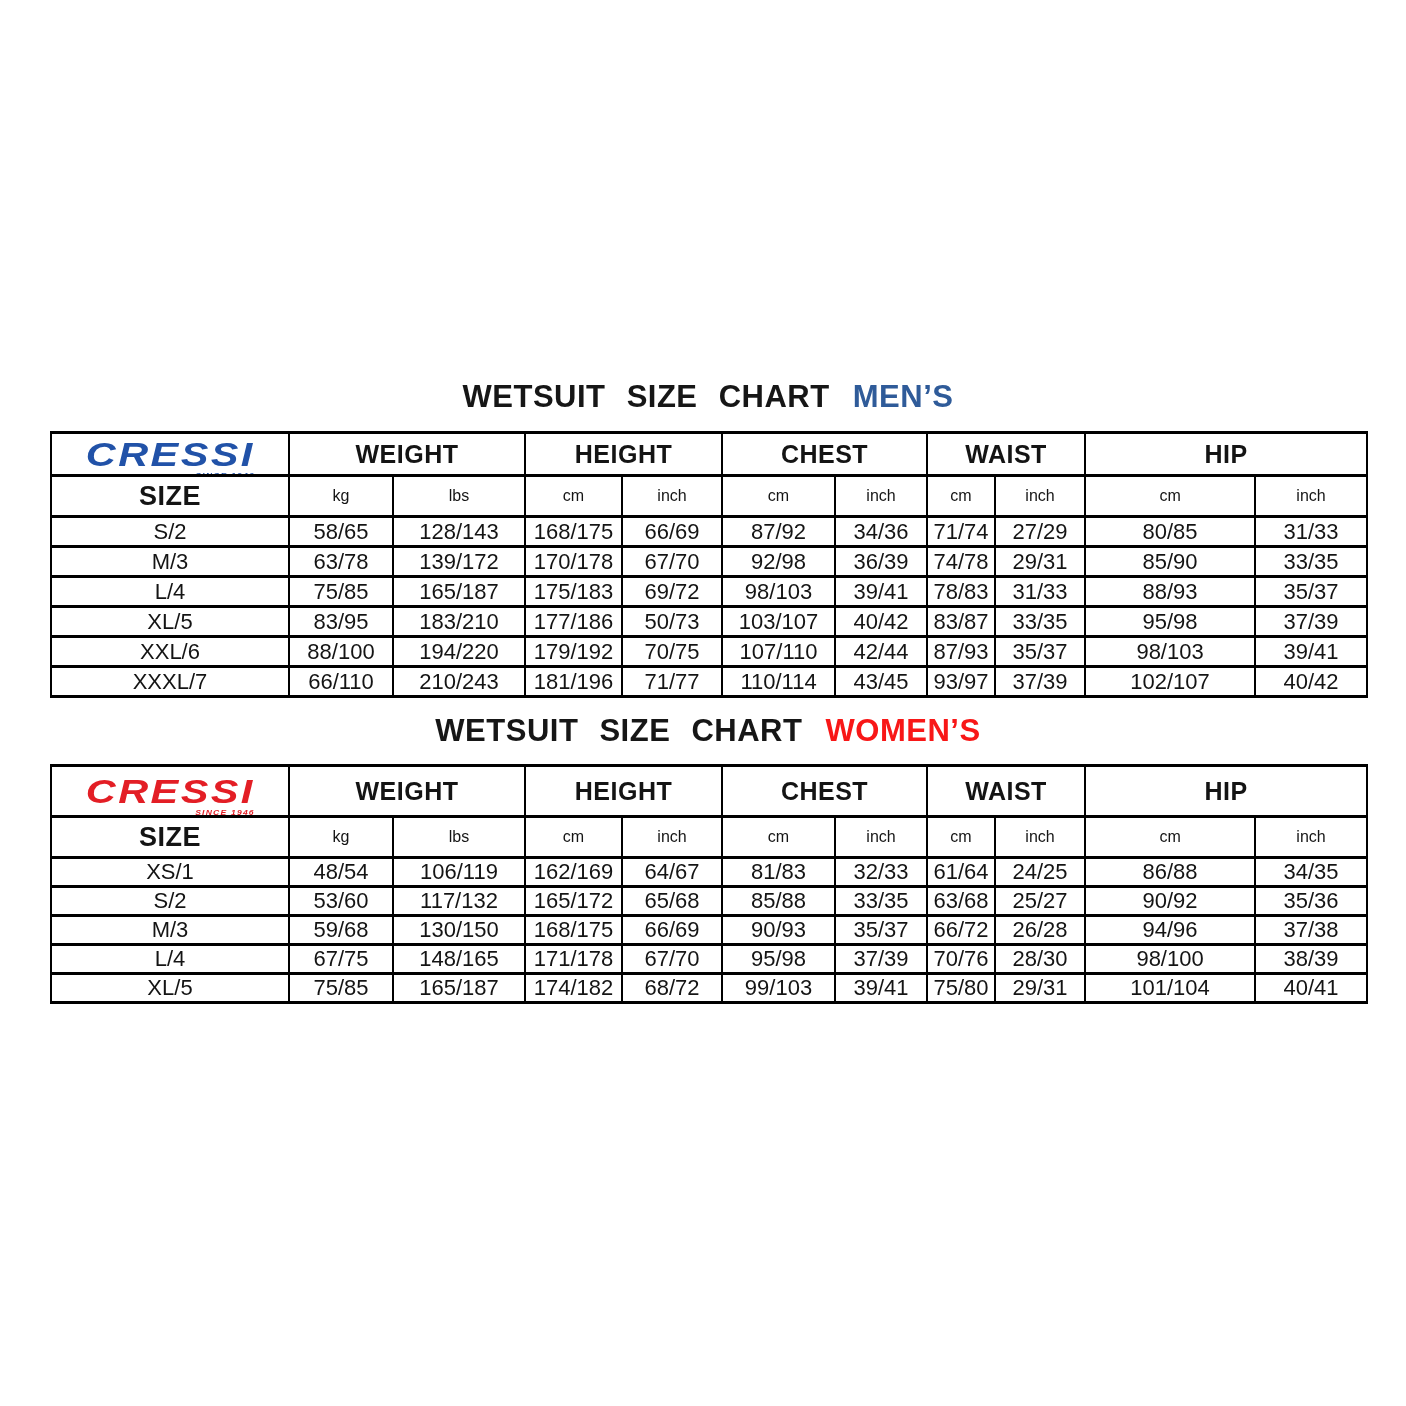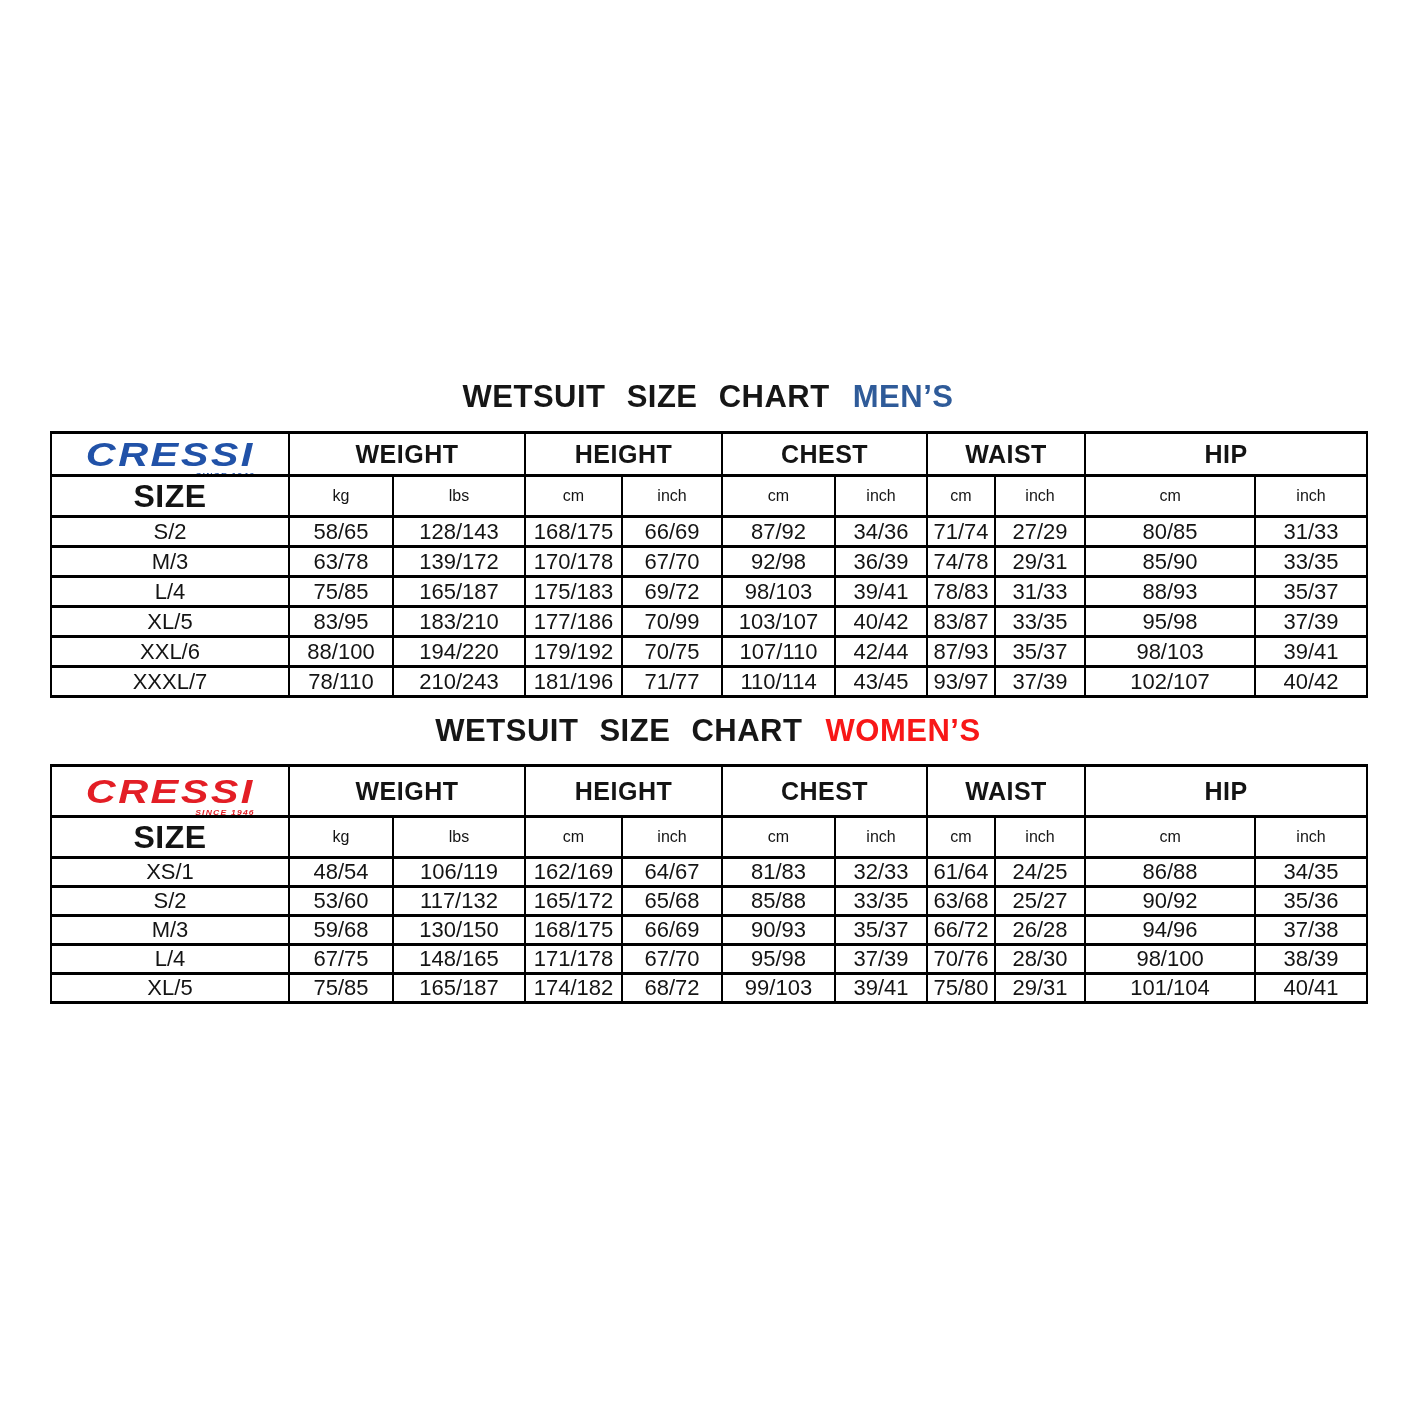--- a/index.html
+++ b/index.html
@@ -46,21 +46,21 @@
     border-bottom-width: 3px;
     text-align: center;
     vertical-align: middle;
     padding: 0;
     overflow: hidden;
     white-space: nowrap;
   }
   .group-row th { height: 40px; font-size: 25px; font-weight: 700; letter-spacing: 0.5px; }
   #womens-table .group-row th { height: 48px; }
   .unit-row th { height: 38px; font-size: 16px; font-weight: 400; }
-  .unit-row th.size-head { font-size: 32px; font-weight: 700; letter-spacing: 0.5px; }
+  .unit-row th.size-head { font-size: 27px; font-weight: 700; letter-spacing: 0.5px; }
   .size-table tbody tr { height: 30px; }
   #womens-table tbody tr { height: 29px; }
   .size-table tbody td { font-size: 22px; font-weight: 400; }
 
   .logo-cell { vertical-align: middle; }
   .logo {
     position: relative;
     display: inline-block;
     line-height: 1;
     transform: scaleX(1.22);
@@ -174,21 +174,21 @@
           <td>78/83</td>
           <td>31/33</td>
           <td>88/93</td>
           <td>35/37</td>
         </tr>
         <tr>
           <td class="size-cell">XL/5</td>
           <td>83/95</td>
           <td>183/210</td>
           <td>177/186</td>
-          <td>70/99</td>
+          <td>50/73</td>
           <td>103/107</td>
           <td>40/42</td>
           <td>83/87</td>
           <td>33/35</td>
           <td>95/98</td>
           <td>37/39</td>
         </tr>
         <tr>
           <td class="size-cell">XXL/6</td>
           <td>88/100</td>
@@ -197,21 +197,21 @@
           <td>70/75</td>
           <td>107/110</td>
           <td>42/44</td>
           <td>87/93</td>
           <td>35/37</td>
           <td>98/103</td>
           <td>39/41</td>
         </tr>
         <tr>
           <td class="size-cell">XXXL/7</td>
-          <td>78/110</td>
+          <td>66/110</td>
           <td>210/243</td>
           <td>181/196</td>
           <td>71/77</td>
           <td>110/114</td>
           <td>43/45</td>
           <td>93/97</td>
           <td>37/39</td>
           <td>102/107</td>
           <td>40/42</td>
         </tr>

